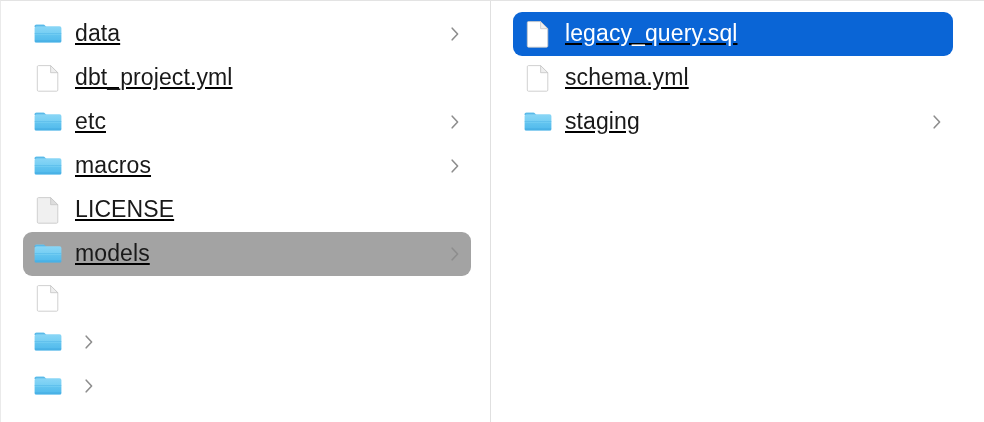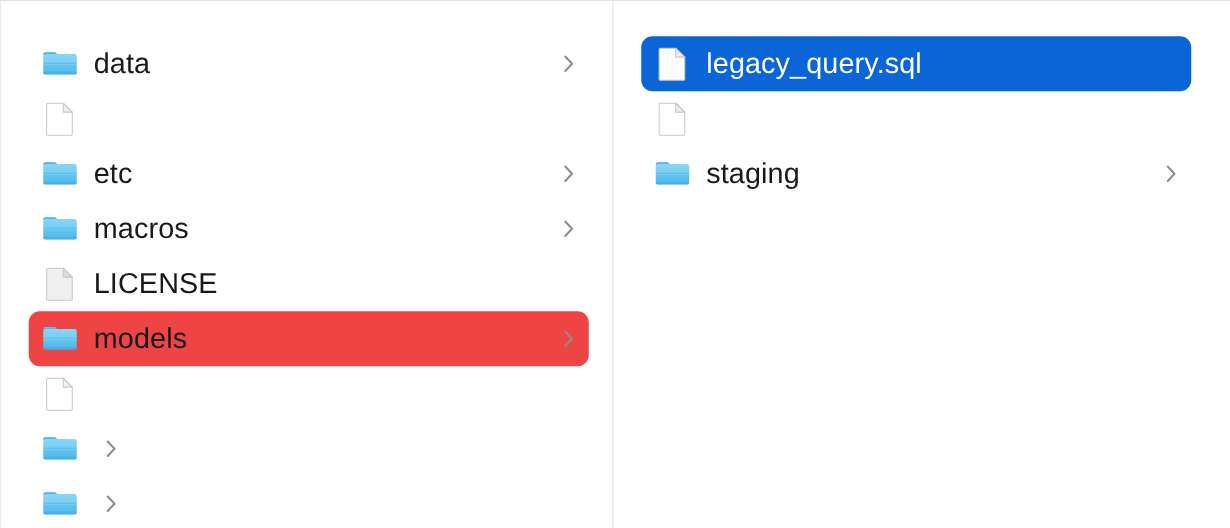--- a/index.html
+++ b/index.html
@@ -25,22 +25,23 @@
     border-top: 1px solid #e3e3e3;
     border-left: 1px solid #eaeaea;
     display: flex;
     align-items: stretch;
   }
 
   .column {
     position: relative;
     box-sizing: border-box;
     height: 100%;
-    padding-top: 28px;
+    padding-top: 11px;
     background: #ffffff;
+    text-decoration: underline;
   }
 
   .column.col-left {
     width: 490px;
     border-right: 1px solid #e0e0e0;
   }
 
   .column.col-right {
     width: 493px;
   }
@@ -63,21 +64,21 @@
     padding-right: 10px;
   }
 
   .col-right .row {
     margin: 0 31px 0 22px;
     padding-left: 10px;
     padding-right: 10px;
   }
 
   .row.selected-gray {
-    background: #ef4444;
+    background: #a3a3a3;
   }
 
   .row.selected-blue {
     background: #0a65d6;
   }
 
   .row-label {
     font-size: 23px;
     line-height: 1;
     letter-spacing: 0.1px;
@@ -148,20 +149,21 @@
   </svg>
         </span>
       </div>
       <div class="row">
         <span class="icon">
   <svg viewBox="0 0 30 30" xmlns="http://www.w3.org/2000/svg">
     <path d="M5.4 2.6h12.2l7.2 7.1v17.4c0 .6-.5 1.1-1.1 1.1H5.4c-.6 0-1.1-.5-1.1-1.1V3.7c0-.6.5-1.1 1.1-1.1z" fill="#ffffff" stroke="#c8c8c8" stroke-width="0.85" stroke-linejoin="round"></path>
     <path d="M17.6 2.6l7.2 7.1h-7.2z" fill="#efefef" stroke="#c8c8c8" stroke-width="0.85" stroke-linejoin="round"></path>
   </svg>
         </span>
+        <span class="row-label">dbt_project.yml</span>
         <span class="chevron hidden">
   <svg viewBox="0 0 12 18" xmlns="http://www.w3.org/2000/svg">
     <path d="M3.2 3.2L8.6 9l-5.4 5.8" fill="none" stroke="#8d8d8d" stroke-width="1.6" stroke-linecap="round" stroke-linejoin="round"></path>
   </svg>
         </span>
       </div>
       <div class="row">
         <span class="icon">
   <svg viewBox="0 0 30 30" xmlns="http://www.w3.org/2000/svg">
     <defs>
@@ -342,20 +344,21 @@
   </svg>
         </span>
       </div>
       <div class="row">
         <span class="icon">
   <svg viewBox="0 0 30 30" xmlns="http://www.w3.org/2000/svg">
     <path d="M5.4 2.6h12.2l7.2 7.1v17.4c0 .6-.5 1.1-1.1 1.1H5.4c-.6 0-1.1-.5-1.1-1.1V3.7c0-.6.5-1.1 1.1-1.1z" fill="#ffffff" stroke="#c8c8c8" stroke-width="0.85" stroke-linejoin="round"></path>
     <path d="M17.6 2.6l7.2 7.1h-7.2z" fill="#efefef" stroke="#c8c8c8" stroke-width="0.85" stroke-linejoin="round"></path>
   </svg>
         </span>
+        <span class="row-label">schema.yml</span>
         <span class="chevron hidden">
   <svg viewBox="0 0 12 18" xmlns="http://www.w3.org/2000/svg">
     <path d="M3.2 3.2L8.6 9l-5.4 5.8" fill="none" stroke="#8d8d8d" stroke-width="1.6" stroke-linecap="round" stroke-linejoin="round"></path>
   </svg>
         </span>
       </div>
       <div class="row">
         <span class="icon">
   <svg viewBox="0 0 30 30" xmlns="http://www.w3.org/2000/svg">
     <defs>

